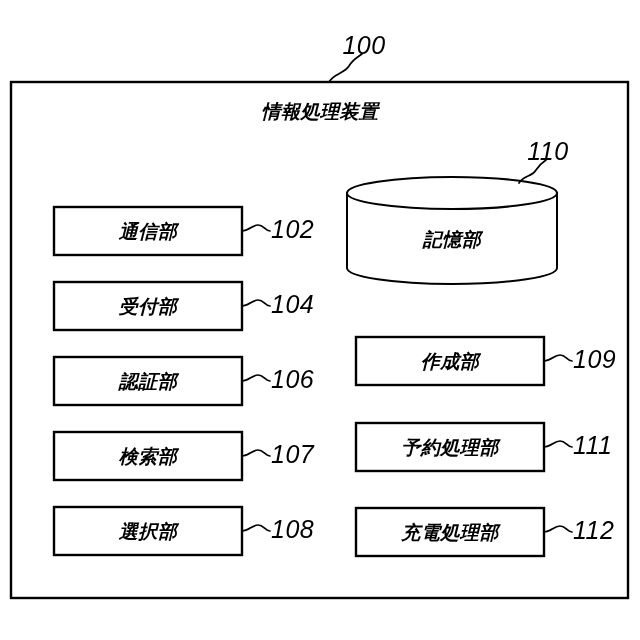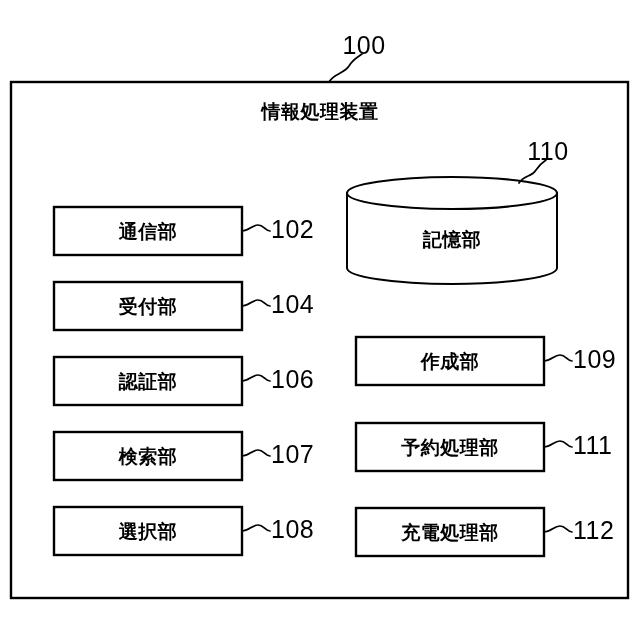--- a/index.html
+++ b/index.html
@@ -14,20 +14,21 @@
     overflow: hidden;
     font-family: "Liberation Sans", "DejaVu Sans", sans-serif;
     color: #000000;
   }
   #figure-root {
     position: absolute;
     left: 0;
     top: 0;
     width: 640px;
     height: 640px;
+    font-style: italic;
   }
   #figure-svg {
     position: absolute;
     left: 0;
     top: 0;
     width: 640px;
     height: 640px;
   }
   .outer-frame {
     fill: none;

